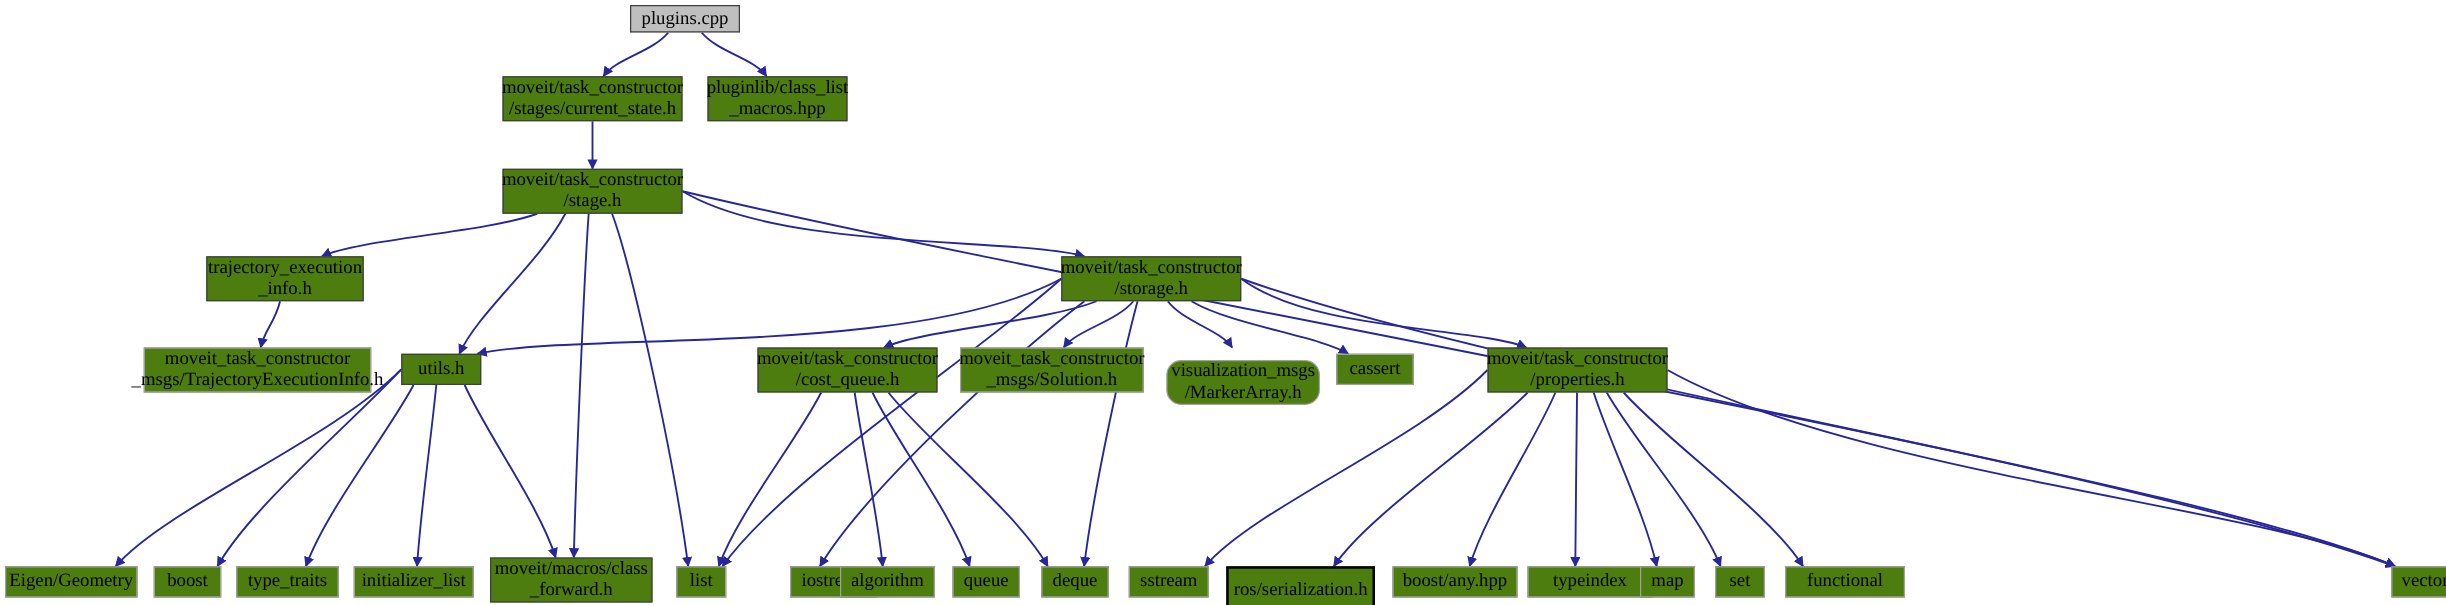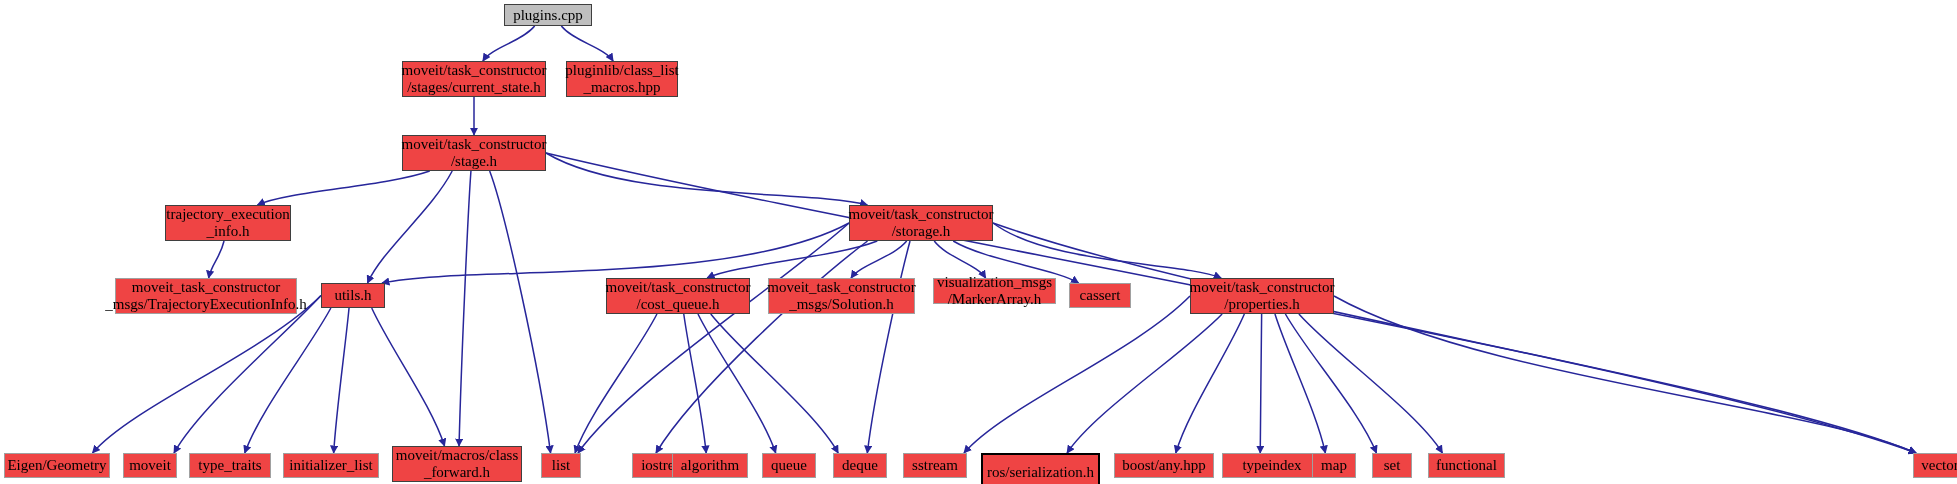--- a/index.html
+++ b/index.html
@@ -21,21 +21,21 @@
     left: 0;
     top: 0;
     width: 1957px;
     height: 484px;
     pointer-events: none;
   }
   .node {
     position: absolute;
     box-sizing: border-box;
     border: 1px solid #a0a0a0;
-    background: #ef4444;
+    background: #4d7c0f;
     color: #000000;
     font-size: 15px;
     line-height: 17px;
     display: flex;
     align-items: center;
     justify-content: center;
     text-align: center;
     white-space: pre;
     z-index: 2;
   }
@@ -112,38 +112,38 @@
 _info.h</div>
       <div class="node strong" style="left: 849px; top: 205px; width: 144px; height: 36px;">moveit/task_constructor
 /storage.h</div>
       <div class="node" style="left: 115px; top: 278px; width: 182px; height: 36px;">moveit_task_constructor
 _msgs/TrajectoryExecutionInfo.h</div>
       <div class="node strong" style="left: 321px; top: 283px; width: 64px; height: 25px;">utils.h</div>
       <div class="node strong" style="left: 606px; top: 278px; width: 144px; height: 36px;">moveit/task_constructor
 /cost_queue.h</div>
       <div class="node" style="left: 768px; top: 278px; width: 147px; height: 36px;">moveit_task_constructor
 _msgs/Solution.h</div>
-      <div class="node" style="left: 933px; top: 278px; width: 123px; height: 26px;">visualization_msgs
+      <div class="node" style="left: 933px; top: 288px; width: 123px; height: 36px; border-radius: 12px;">visualization_msgs
 /MarkerArray.h</div>
       <div class="node" style="left: 1069px; top: 283px; width: 62px; height: 25px;">cassert</div>
       <div class="node strong" style="left: 1190px; top: 278px; width: 144px; height: 36px;">moveit/task_constructor
 /properties.h</div>
       <div class="node" style="left: 4px; top: 453px; width: 106px; height: 25px;">Eigen/Geometry</div>
-      <div class="node" style="left: 123px; top: 453px; width: 54px; height: 25px;">moveit</div>
+      <div class="node" style="left: 123px; top: 453px; width: 54px; height: 25px;">boost</div>
       <div class="node" style="left: 189px; top: 453px; width: 82px; height: 25px;">type_traits</div>
       <div class="node" style="left: 283px; top: 453px; width: 96px; height: 25px;">initializer_list</div>
       <div class="node strong" style="left: 392px; top: 446px; width: 130px; height: 36px;">moveit/macros/class
 _forward.h</div>
       <div class="node" style="left: 541px; top: 453px; width: 40px; height: 25px;">list</div>
       <div class="node" style="left: 589px; top: 453px; width: 70px; height: 25px; margin-left: 43px;">iostream</div>
       <div class="node" style="left: 672px; top: 453px; width: 76px; height: 25px;">algorithm</div>
       <div class="node" style="left: 762px; top: 453px; width: 54px; height: 25px;">queue</div>
       <div class="node" style="left: 833px; top: 453px; width: 54px; height: 25px;">deque</div>
       <div class="node" style="left: 903px; top: 453px; width: 64px; height: 25px;">sstream</div>
       <div class="node thickblack" style="left: 981px; top: 453px; width: 119px; height: 38px;">ros/serialization.h</div>
       <div class="node" style="left: 1114px; top: 453px; width: 100px; height: 25px;">boost/any.hpp</div>
       <div class="node" style="left: 1222px; top: 453px; width: 100px; height: 25px;">typeindex</div>
       <div class="node" style="left: 1312px; top: 453px; width: 44px; height: 25px;">map</div>
       <div class="node" style="left: 1372px; top: 453px; width: 40px; height: 25px;">set</div>
-      <div class="node" style="left: 1428px; top: 453px; width: 77px; height: 25px; text-align: right;">functional</div>
+      <div class="node" style="left: 1428px; top: 453px; width: 96px; height: 25px; text-align: right;">functional</div>
       <div class="node" style="left: 1913px; top: 453px; width: 54px; height: 25px;">vector</div>
     </div>
 </div>
 
 </body></html>

